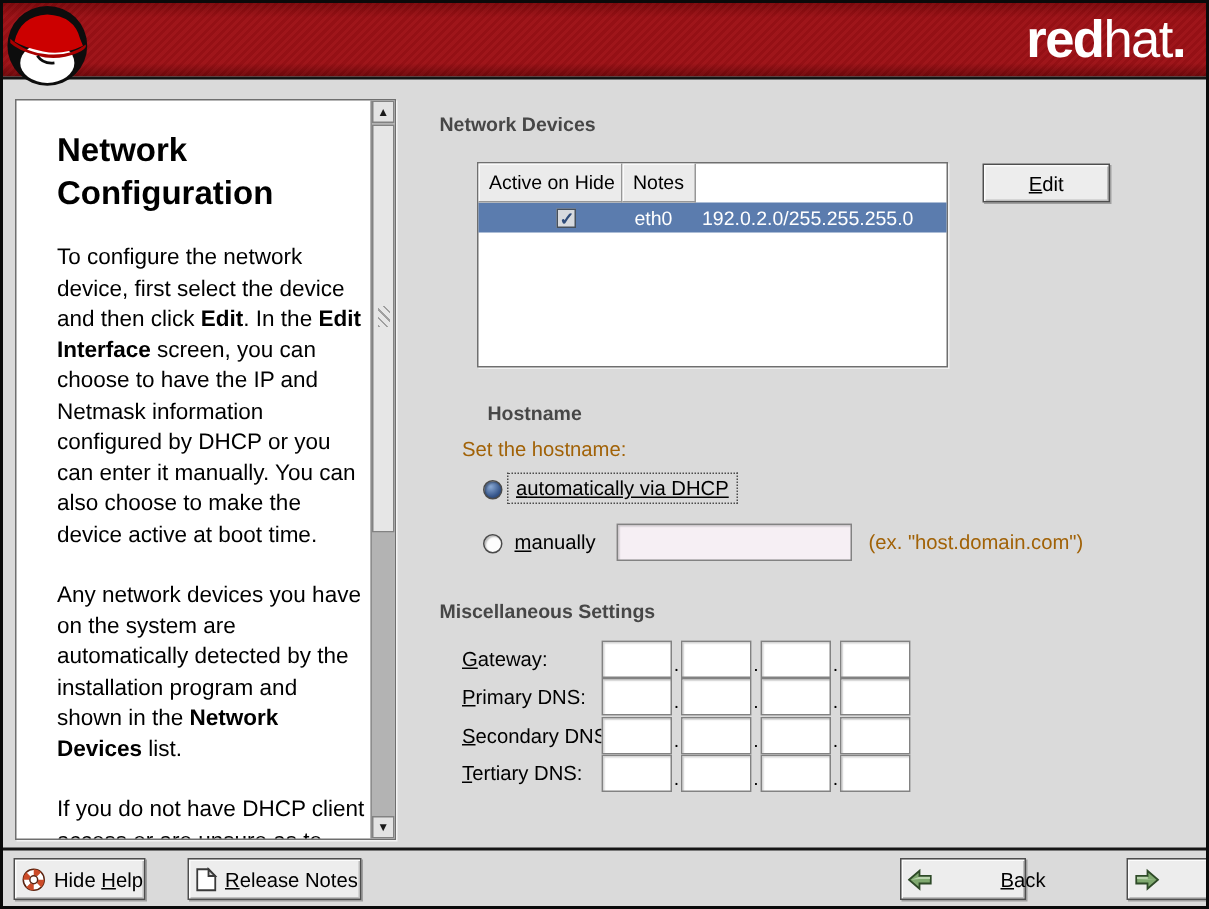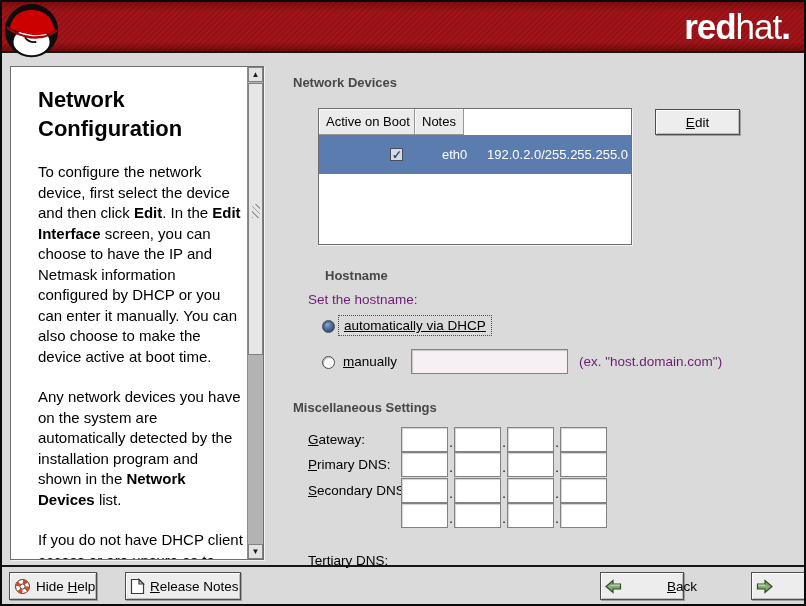--- a/index.html
+++ b/index.html
@@ -45,36 +45,36 @@
 
   
   .nd-table{position:absolute;left:316px;top:106px;width:314px;height:137px;background:#ffffff;
     border:1px solid #6f6f6f;box-shadow:1px 1px 0 #f2f2f2;}
   .nd-header{display:flex;height:26px;}
   .nd-header .hcell{background:#ebebeb;border-right:1px solid #979797;border-bottom:1px solid #979797;
     box-shadow:inset 1px 1px 0 #fafafa;font-size:13px;line-height:25px;padding-left:7px;color:#000;white-space:nowrap;overflow:hidden;}
   .hcell.c1{width:96px;}
   .hcell.c2{width:49px;}
   .hcell.c3{flex:1;border-right:none;}
-  .nd-row{display:flex;align-items:center;height:39px;font-size:13px;color:#000;padding-left:19px;}
+  .nd-row{display:flex;align-items:center;height:20px;font-size:13px;color:#000;}
   .nd-row.selected{background:#5b7cae;color:#ffffff;}
   .nd-row .rcell1{width:96px;display:flex;}
   .nd-row .rcell2{width:49px;padding-left:8px;}
   .nd-row .rcell3{flex:1;padding-left:4px;}
   .checkbox{width:13px;height:13px;margin-left:52px;background:#d7dade;border:1px solid #46505c;
     position:relative;}
   .checkbox.checked::after{content:"✓";position:absolute;left:1px;top:-1px;font-size:12px;font-weight:bold;color:#2f4c7a;}
 
   
   .radio{position:absolute;width:13px;height:13px;border-radius:50%;background:#fdfdfd;border:1px solid #4a4a4a;
     box-shadow:inset 1px 1px 1px rgba(0,0,0,0.25);}
   .radio.selected{background:radial-gradient(circle at 38% 32%, #8aa9d4 0%, #35558a 65%, #243d66 100%);}
   .radio-label{position:absolute;font-size:13.5px;color:#000;padding:2px 5px;}
   .radio-label.focused{border:1px dotted #4c4c4c;text-decoration:underline;}
-  .plain-text{position:absolute;font-size:13.5px;color:#701a75;}
+  .plain-text{position:absolute;font-size:13.5px;color:#a16207;}
 
   
   .misc-row-label{position:absolute;left:306px;font-size:13.5px;color:#000;line-height:25px;}
   .octet-group{position:absolute;left:399px;display:flex;align-items:flex-end;}
   .octet{width:47px;height:25px;}
   .octet-dot{width:6px;text-align:center;font-size:13px;line-height:18px;color:#000;}
 
   
   .footer-sep{position:absolute;left:0;right:0;top:563px;height:2px;background:#161616;}
   .footer-btn{top:570px;height:28px;}
@@ -108,21 +108,21 @@
       <div class="scroll-btn up">▲</div>
       <div class="scroll-thumb"></div>
       <div class="scroll-btn down">▼</div>
     </div>
   </div>
 
   <div class="section-label" style="left:291px;top:73px;">Network Devices</div>
 
   <div class="nd-table">
     <div class="nd-header">
-      <div class="hcell c1">Active on Boot</div>
+      <div class="hcell c1">Active on Hide</div>
       <div class="hcell c2">Notes</div>
     </div>
     <div class="nd-row selected">
       <div class="rcell1">
         <div class="checkbox checked"></div>
       </div>
       <div class="rcell2">eth0</div>
       <div class="rcell3">192.0.2.0/255.255.255.0</div>
     </div>
   </div>
@@ -170,21 +170,21 @@
   <div class="octet-group" style="top:476px;">
     <input class="entry octet" value="" style="">
       <div class="octet-dot">.</div>
       <input class="entry octet" value="" style="">
       <div class="octet-dot">.</div>
       <input class="entry octet" value="" style="">
       <div class="octet-dot">.</div>
       <input class="entry octet" value="" style="">
   </div>
 
-  <div class="misc-row-label" style="top:501px;margin-top:45px;"><span class="u">T</span><span>ertiary DNS:</span></div>
+  <div class="misc-row-label" style="top:501px;"><span class="u">T</span><span>ertiary DNS:</span></div>
   <div class="octet-group" style="top:501px;">
     <input class="entry octet" value="" style="">
       <div class="octet-dot">.</div>
       <input class="entry octet" value="" style="">
       <div class="octet-dot">.</div>
       <input class="entry octet" value="" style="">
       <div class="octet-dot">.</div>
       <input class="entry octet" value="" style="">
   </div>
 

